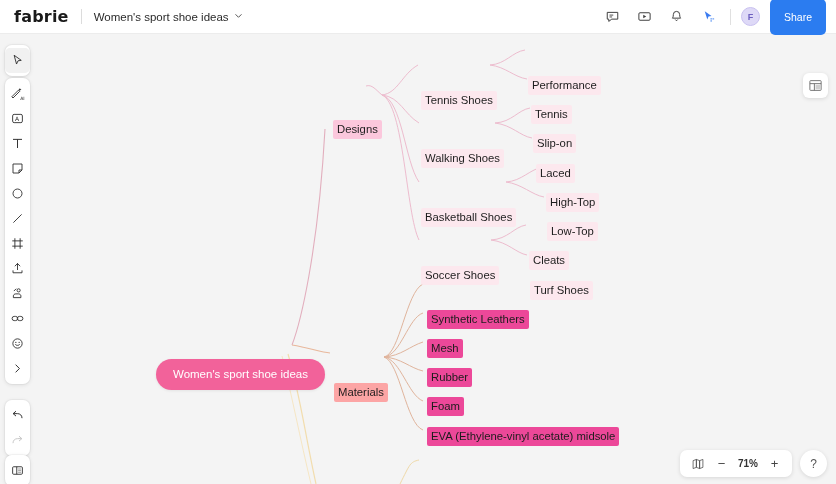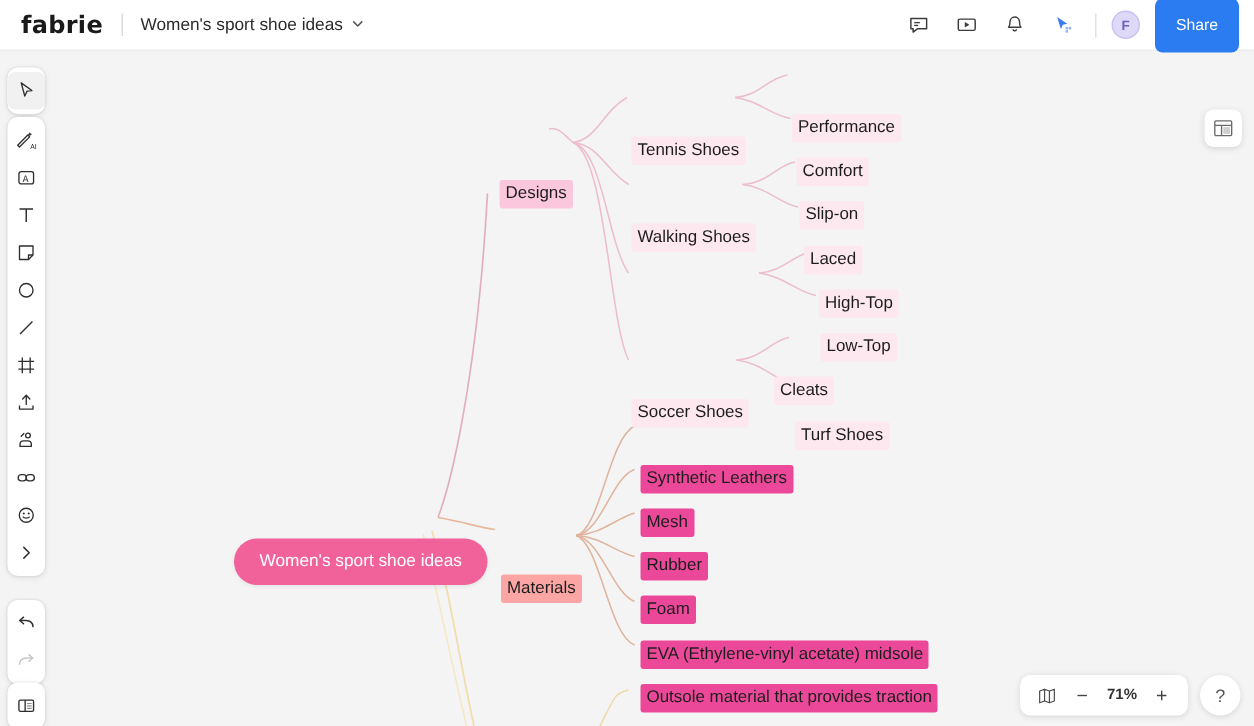--- a/index.html
+++ b/index.html
@@ -233,44 +233,47 @@
       <span class="lbl">Designs</span>
     </div>
 
     <div class="node lvl2-pink" style="left:421px; top:57px;">
       <span class="lbl">Tennis Shoes</span>
     </div>
     <div class="node lvl2-pink" style="left:528px; top:42px;">
       <span class="lbl">Performance</span>
     </div>
     <div class="node lvl2-pink" style="left:531px; top:71px;">
-      <span class="lbl">Comfort</span>
+      <span class="lbl">Tennis</span>
     </div>
 
     <div class="node lvl2-pink" style="left:421px; top:115px;">
       <span class="lbl">Walking Shoes</span>
     </div>
     <div class="node lvl2-pink" style="left:533px; top:100px;">
       <span class="lbl">Slip-on</span>
     </div>
     <div class="node lvl2-pink" style="left:536px; top:130px;">
       <span class="lbl">Laced</span>
     </div>
 
+    <div class="node lvl2-pink" style="left:421px; top:174px;">
+      <span class="lbl">Basketball Shoes</span>
+    </div>
     <div class="node lvl2-pink" style="left:546px; top:159px;">
       <span class="lbl">High-Top</span>
     </div>
     <div class="node lvl2-pink" style="left:547px; top:188px;">
       <span class="lbl">Low-Top</span>
     </div>
 
     <div class="node lvl2-pink" style="left:421px; top:232px;">
       <span class="lbl">Soccer Shoes</span>
     </div>
-    <div class="node lvl2-pink" style="left:516px; top:217px;">
+    <div class="node lvl2-pink" style="left:529px; top:217px;">
       <span class="lbl">Cleats</span>
     </div>
     <div class="node lvl2-pink" style="left:530px; top:247px;">
       <span class="lbl">Turf Shoes</span>
     </div>
 
     <div class="node lvl1-peach" style="left:334px; top:349px;">
       <span class="lbl">Materials</span>
     </div>
 
@@ -281,23 +284,20 @@
       <span class="lbl">Mesh</span>
     </div>
     <div class="node lvl2-peach" style="left:427px; top:334px;">
       <span class="lbl">Rubber</span>
     </div>
     <div class="node lvl2-peach" style="left:427px; top:363px;">
       <span class="lbl">Foam</span>
     </div>
     <div class="node lvl2-peach" style="left:427px; top:393px;">
       <span class="lbl">EVA (Ethylene-vinyl acetate) midsole</span>
-    </div>
-    <div class="node lvl2-peach" style="left:427px; top:422px;">
-      <span class="lbl">Outsole material that provides traction</span>
     </div>
 
     <div class="grid-btn">
       <svg width="15" height="15" viewBox="0 0 20 20">
           <rect x="2.5" y="3.5" width="15" height="13" rx="1" fill="none" stroke="#6a6a6a" stroke-width="1.2"></rect>
           <line x1="2.5" y1="7.5" x2="17.5" y2="7.5" stroke="#6a6a6a" stroke-width="1.2"></line>
           <line x1="8.5" y1="7.5" x2="8.5" y2="16.5" stroke="#6a6a6a" stroke-width="1.2"></line>
           <rect x="10" y="9" width="6" height="6" fill="#cfcfcf"></rect>
         </svg>
     </div>

